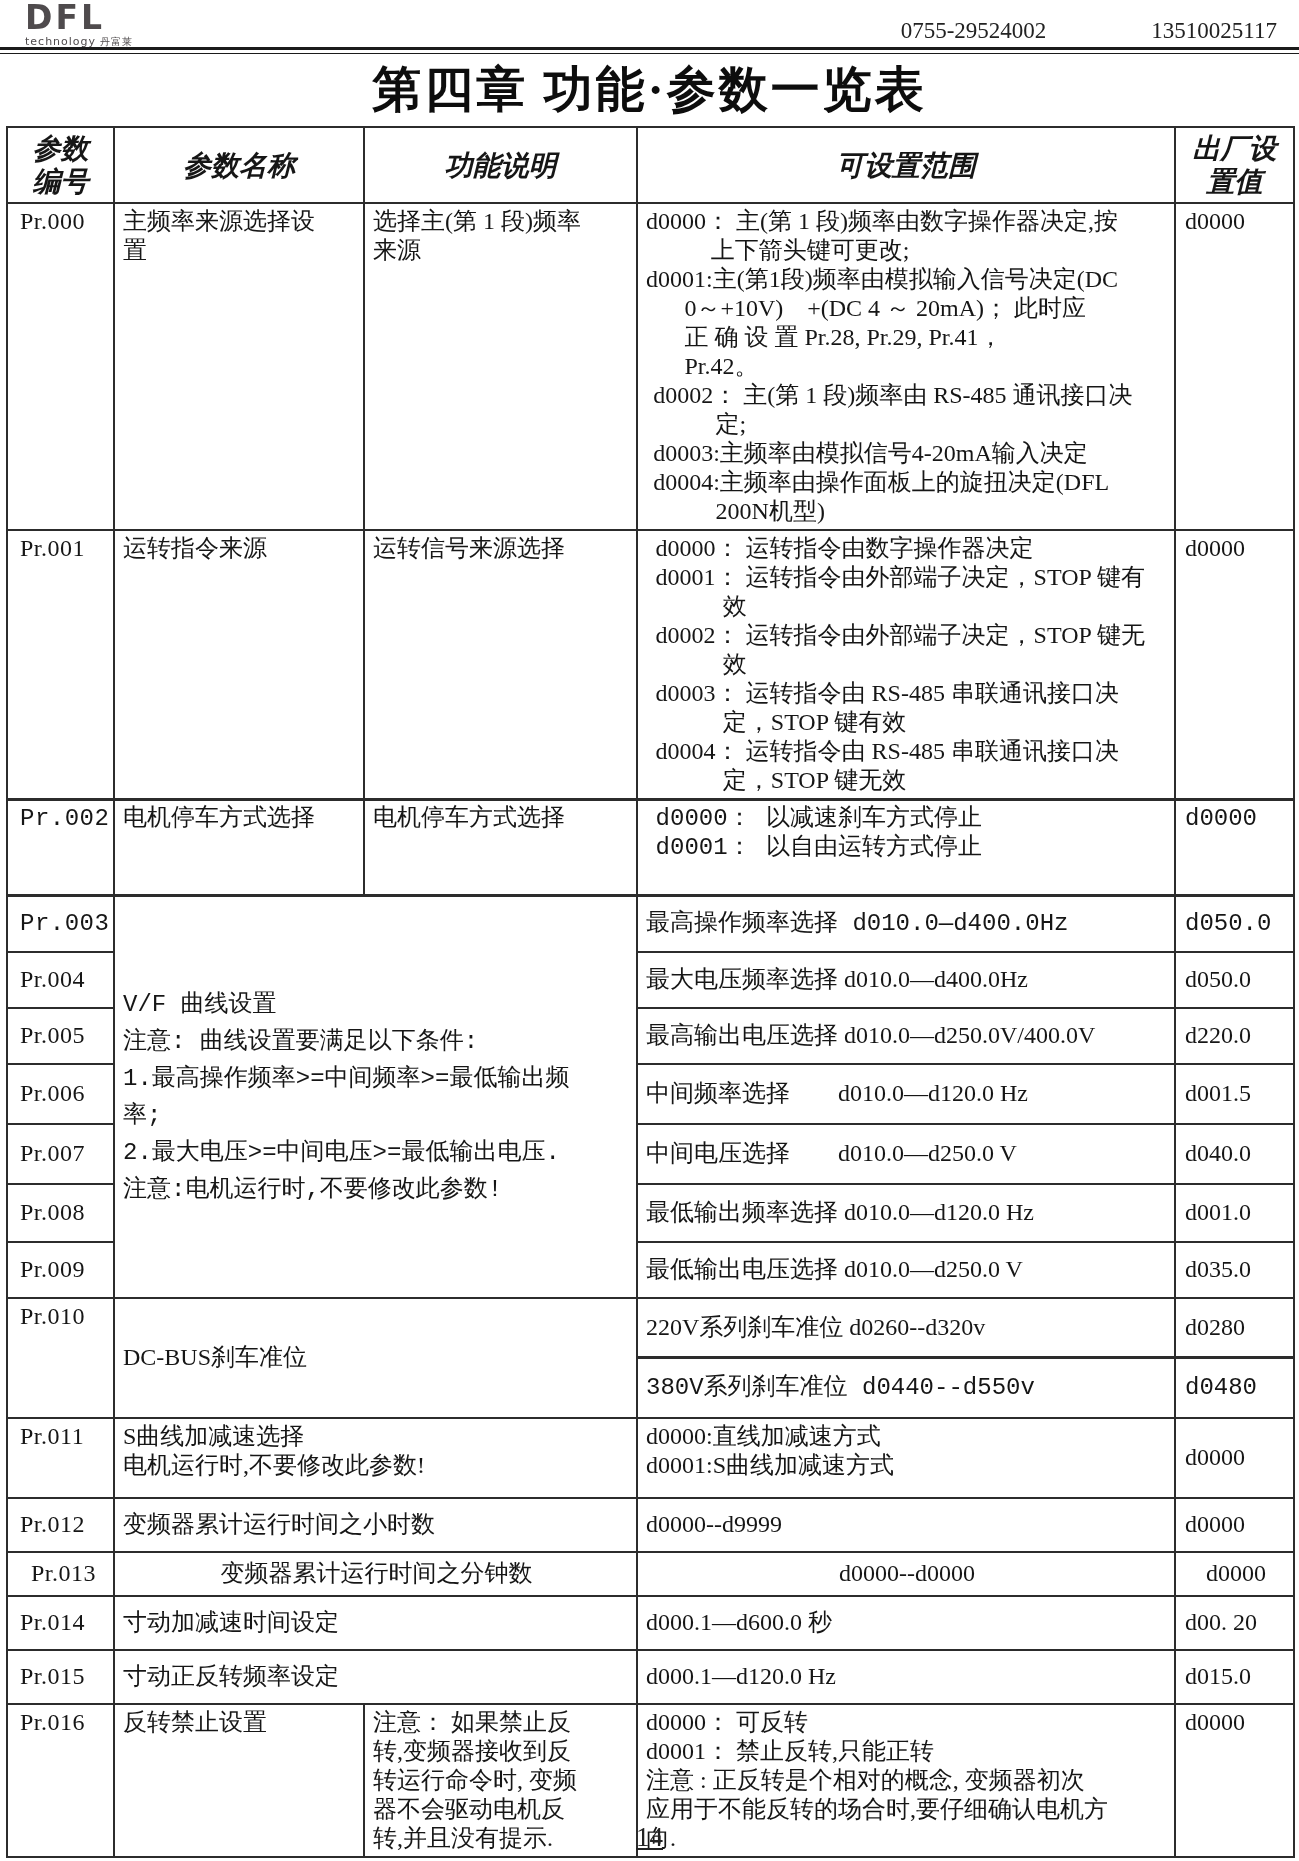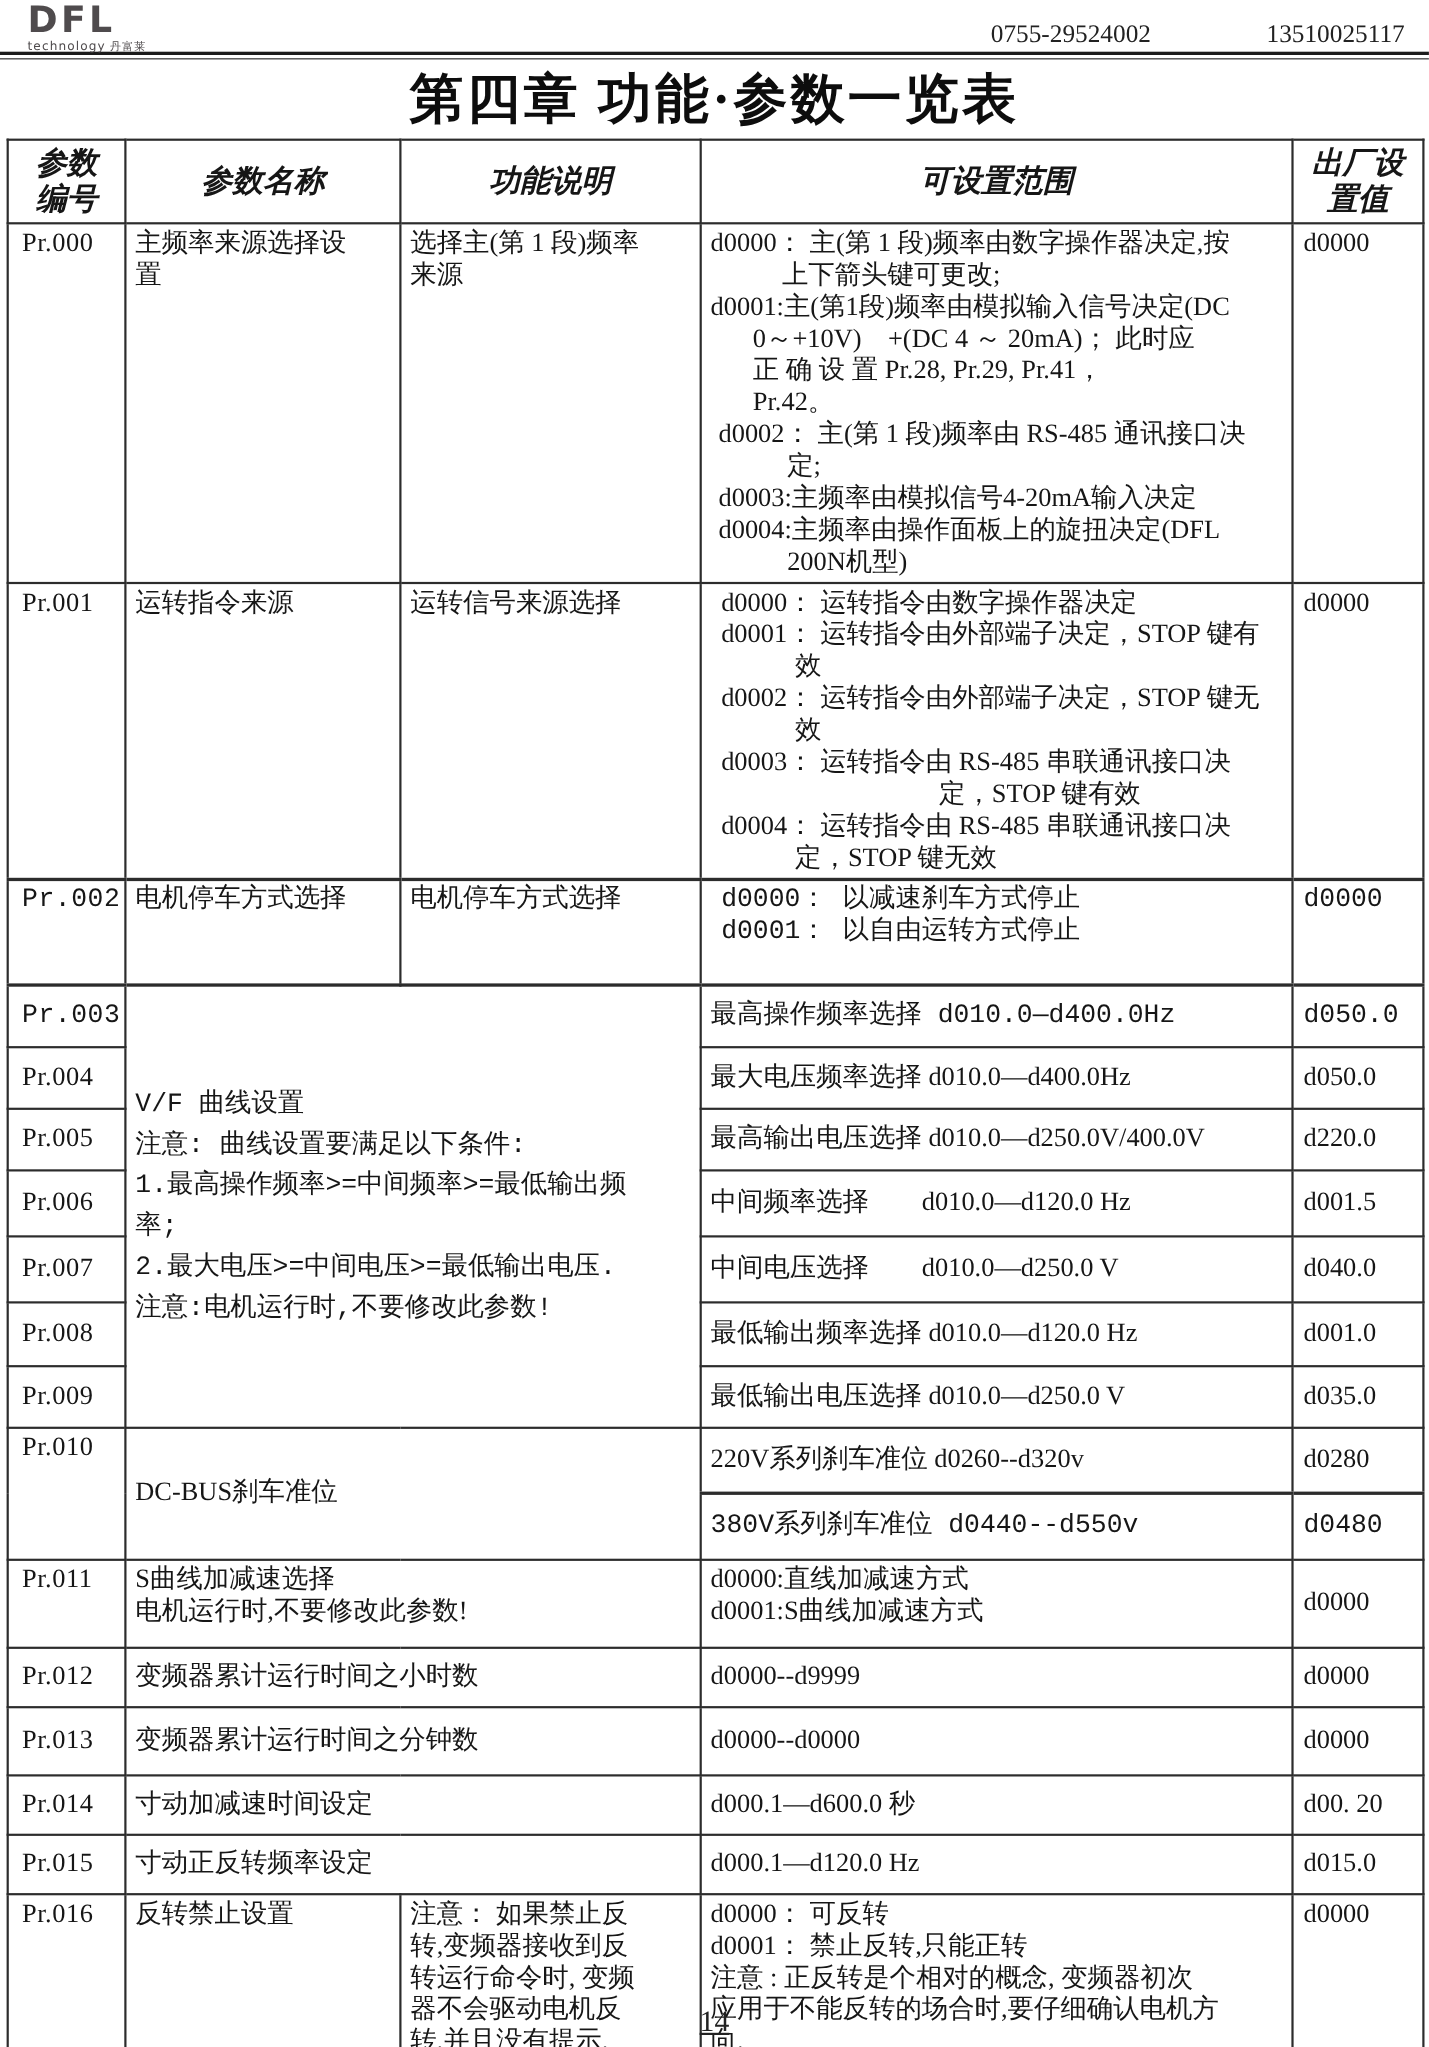--- a/index.html
+++ b/index.html
@@ -139,21 +139,21 @@
     <td>运转指令来源</td>
     <td>运转信号来源选择</td>
     <td>
           <div class="ind-block">
             <div style="padding-left: 0.4em;">d0000： 运转指令由数字操作器决定</div>
             <div style="padding-left: 0.4em;">d0001： 运转指令由外部端子决定，STOP 键有</div>
             <div style="padding-left: 3.2em;">效</div>
             <div style="padding-left: 0.4em;">d0002： 运转指令由外部端子决定，STOP 键无</div>
             <div style="padding-left: 3.2em;">效</div>
             <div style="padding-left: 0.4em;">d0003： 运转指令由 RS-485 串联通讯接口决</div>
-            <div style="padding-left: 3.2em; text-align: center;">定，STOP 键有效</div>
+            <div style="padding-left: 3.2em;">定，STOP 键有效</div>
             <div style="padding-left: 0.4em;">d0004： 运转指令由 RS-485 串联通讯接口决</div>
             <div style="padding-left: 3.2em;">定，STOP 键无效</div>
           </div>
         </td>
     <td class="def">d0000</td>
   </tr>
 
   <tr class="tk" style="height:96px;">
     <td class="pid">Pr.002</td>
     <td>电机停车方式选择</td>
@@ -240,21 +240,21 @@
         </td>
     <td class="def" style="vertical-align:middle;">d0000</td>
   </tr>
 
   <tr class="vm" style="height:54px;">
     <td class="pid">Pr.012</td>
     <td colspan="2">变频器累计运行时间之小时数</td>
     <td>d0000--d9999</td>
     <td class="def">d0000</td>
   </tr>
-  <tr class="vm" style="height:62px;">
+  <tr class="vm" style="height:44px;text-align:center;">
     <td class="pid">Pr.013</td>
     <td colspan="2">变频器累计运行时间之分钟数</td>
     <td>d0000--d0000</td>
     <td class="def">d0000</td>
   </tr>
   <tr class="vm" style="height:54px;padding-left:11px;">
     <td class="pid">Pr.014</td>
     <td colspan="2">寸动加减速时间设定</td>
     <td>d000.1—d600.0 秒</td>
     <td class="def">d00. 20</td>

